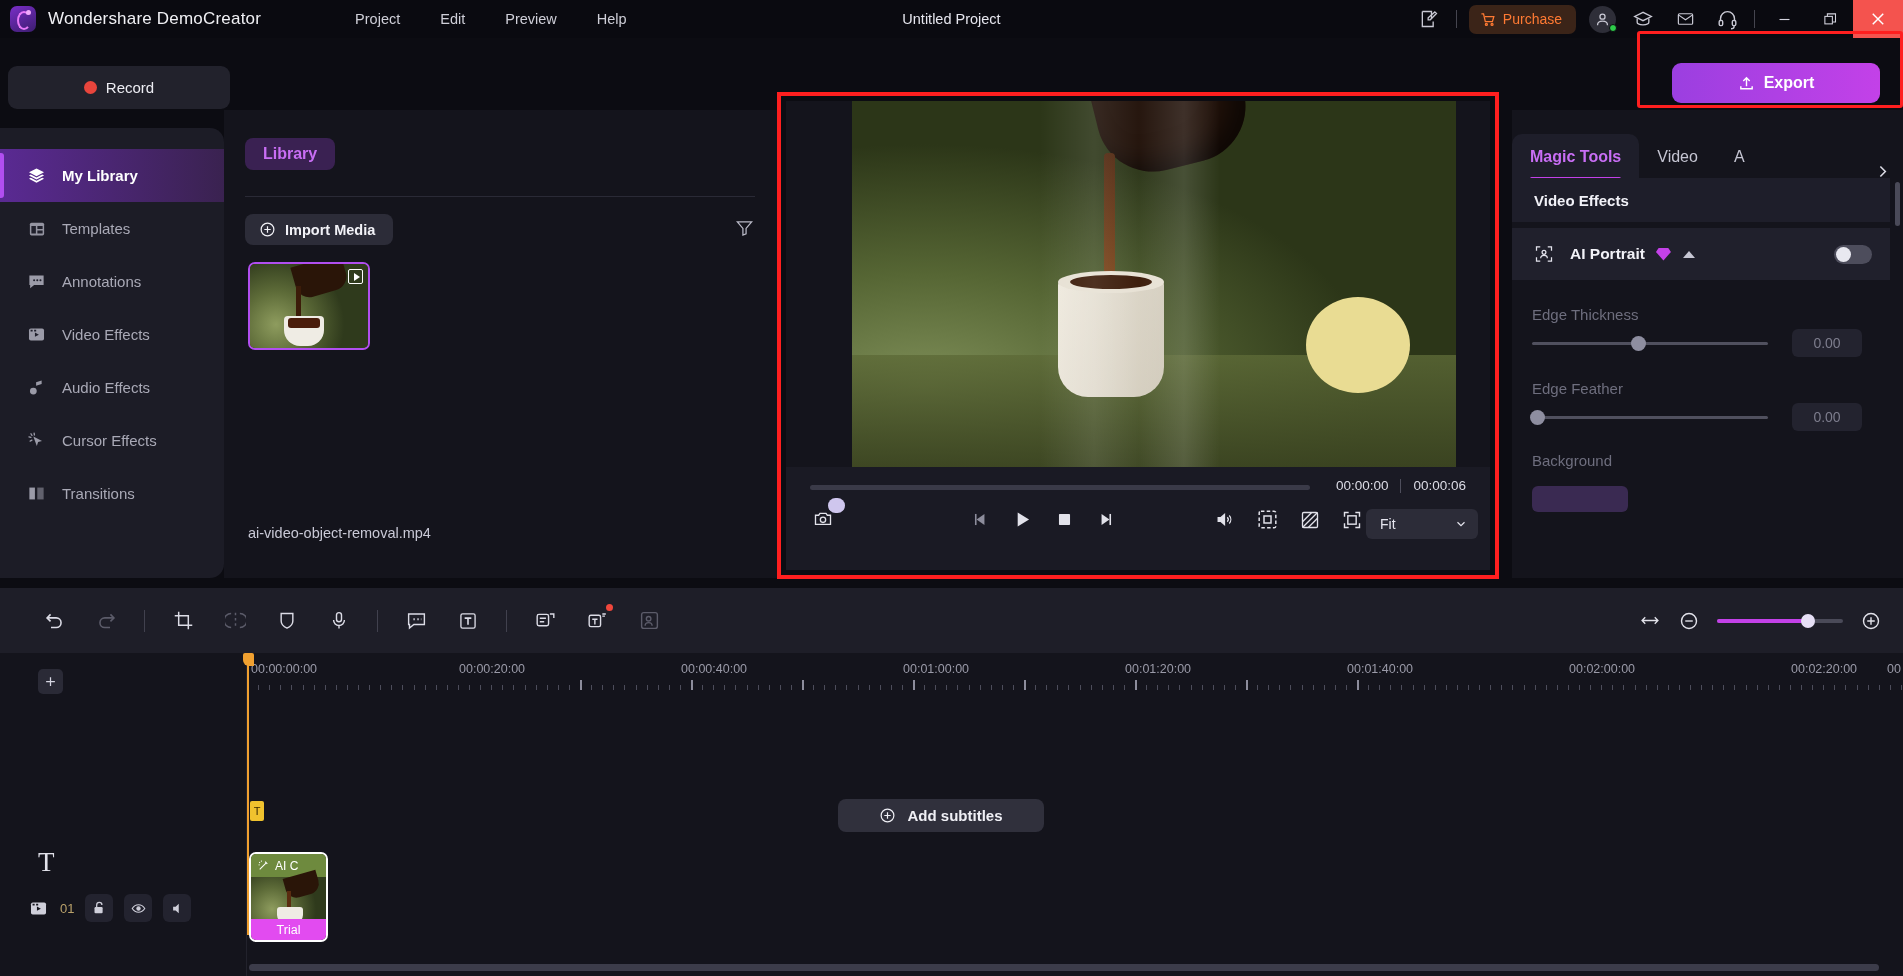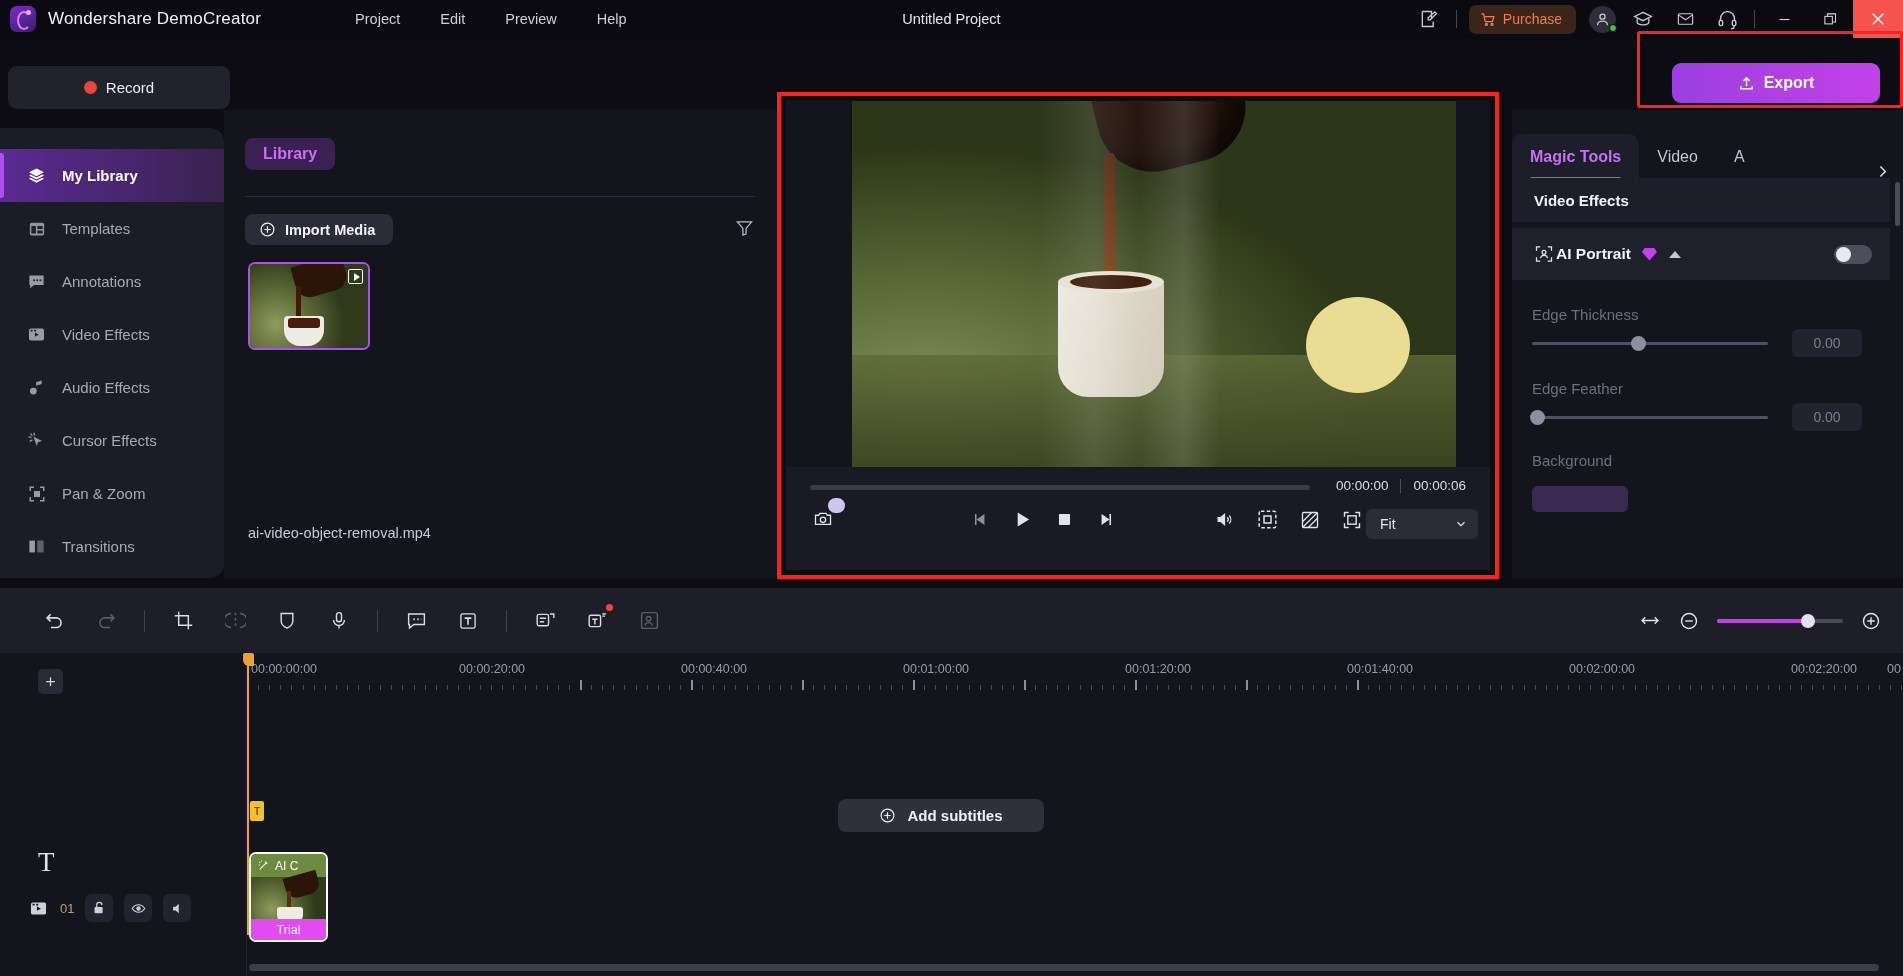--- a/index.html
+++ b/index.html
@@ -205,21 +205,21 @@
     position: absolute; left: 0; top: 68px; width: 378px; height: 44px;
     background: #1e1e2a; display: flex; align-items: center; padding-left: 22px;
     font-size: 15px; font-weight: bold; color: #f2f2f8;
   }
   .rp-scroll { position: absolute; right: 3px; top: 72px; width: 5px; height: 44px; background: #4a4a58; border-radius: 3px; }
   .ai-row {
     position: absolute; left: 0; top: 118px; width: 378px; height: 52px;
     background: #20202c; display: flex; align-items: center; padding: 0 18px 0 20px;
   }
   .ai-ico { width: 24px; height: 22px; color:#e4e4ee; display:flex; align-items:center; justify-content:center;}
-  .ai-label { font-size: 15.5px; font-weight: bold; color: #f2f2f8; }
+  .ai-label { margin-left: 14px; font-size: 15.5px; font-weight: bold; color: #f2f2f8; }
   .gem {
     margin-left: 11px; width: 15px; height: 13px; background: #c341e8;
     clip-path: polygon(20% 0%, 80% 0%, 100% 34%, 50% 100%, 0% 34%);
   }
   .caret-up { margin-left: 12px; width:0; height:0; border-left:6px solid transparent; border-right:6px solid transparent; border-bottom:7px solid #c7c7d4;}
   .toggle {
     margin-left: auto; width: 38px; height: 19px; border-radius: 11px; background: #4d4d5c;
     position: relative;
   }
   .toggle::after { content:""; position:absolute; left:2px; top:2px; width:15px; height:15px; border-radius:50%; background:#e8e8f0; }
@@ -441,29 +441,20 @@
       <span>Audio Effects</span>
     </div>
     <div class="nav-item">
       <span class="nav-ico">
         <svg width="19" height="19" viewBox="0 0 24 24" fill="currentColor">
             <path d="M8 7l11 5.5-5 1.5-1.6 5z"></path>
             <path d="M5 3.5l1.3 2.2M2.5 7.5l2.4.6M4 12.8l2.2-1.2M9 2.6l.3 2.4" stroke="currentColor" stroke-width="1.7" stroke-linecap="round"></path>
           </svg>
       </span>
       <span>Cursor Effects</span>
-    </div>
-    <div class="nav-item">
-      <span class="nav-ico">
-        <svg width="18" height="18" viewBox="0 0 24 24" fill="none" stroke="currentColor" stroke-width="1.9">
-            <path d="M3 8V3h5M21 8V3h-5M3 16v5h5M21 16v5h-5"></path>
-            <rect x="8" y="8" width="8" height="8" fill="currentColor" stroke="none"></rect>
-          </svg>
-      </span>
-      <span>Pan &amp; Zoom</span>
     </div>
     <div class="nav-item">
       <span class="nav-ico">
         <svg width="19" height="19" viewBox="0 0 24 24" fill="currentColor">
             <path d="M3 4.5h7v15H3z"></path>
             <path d="M13 4.5h8v15h-8z" opacity=".55"></path>
             <path d="M11 12l-2.6-2.4v4.8z" opacity="0"></path>
           </svg>
       </span>
       <span>Transitions</span>

